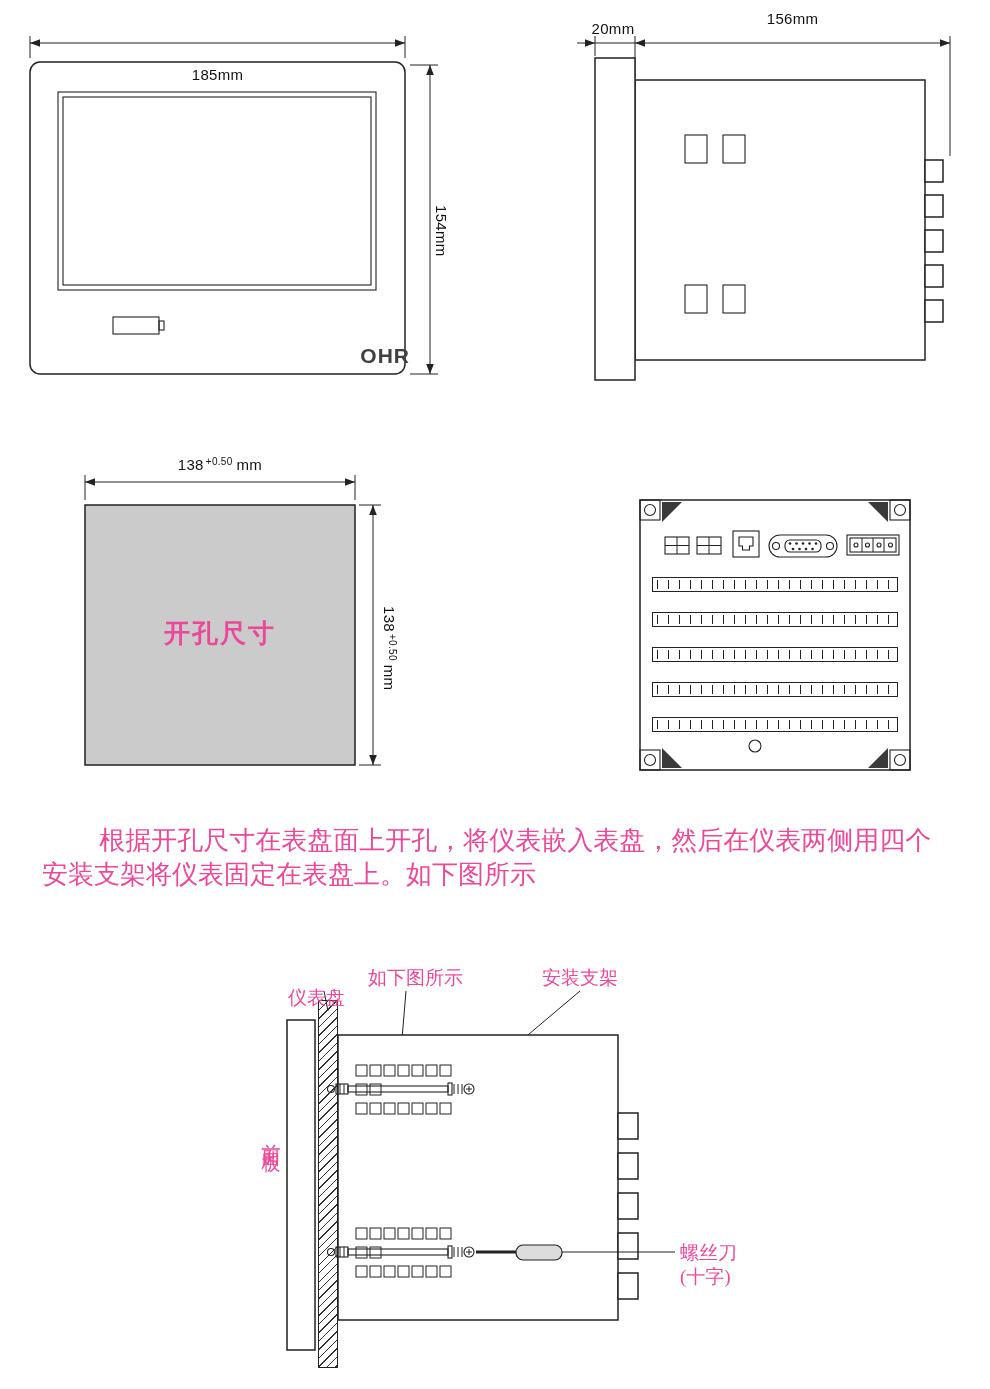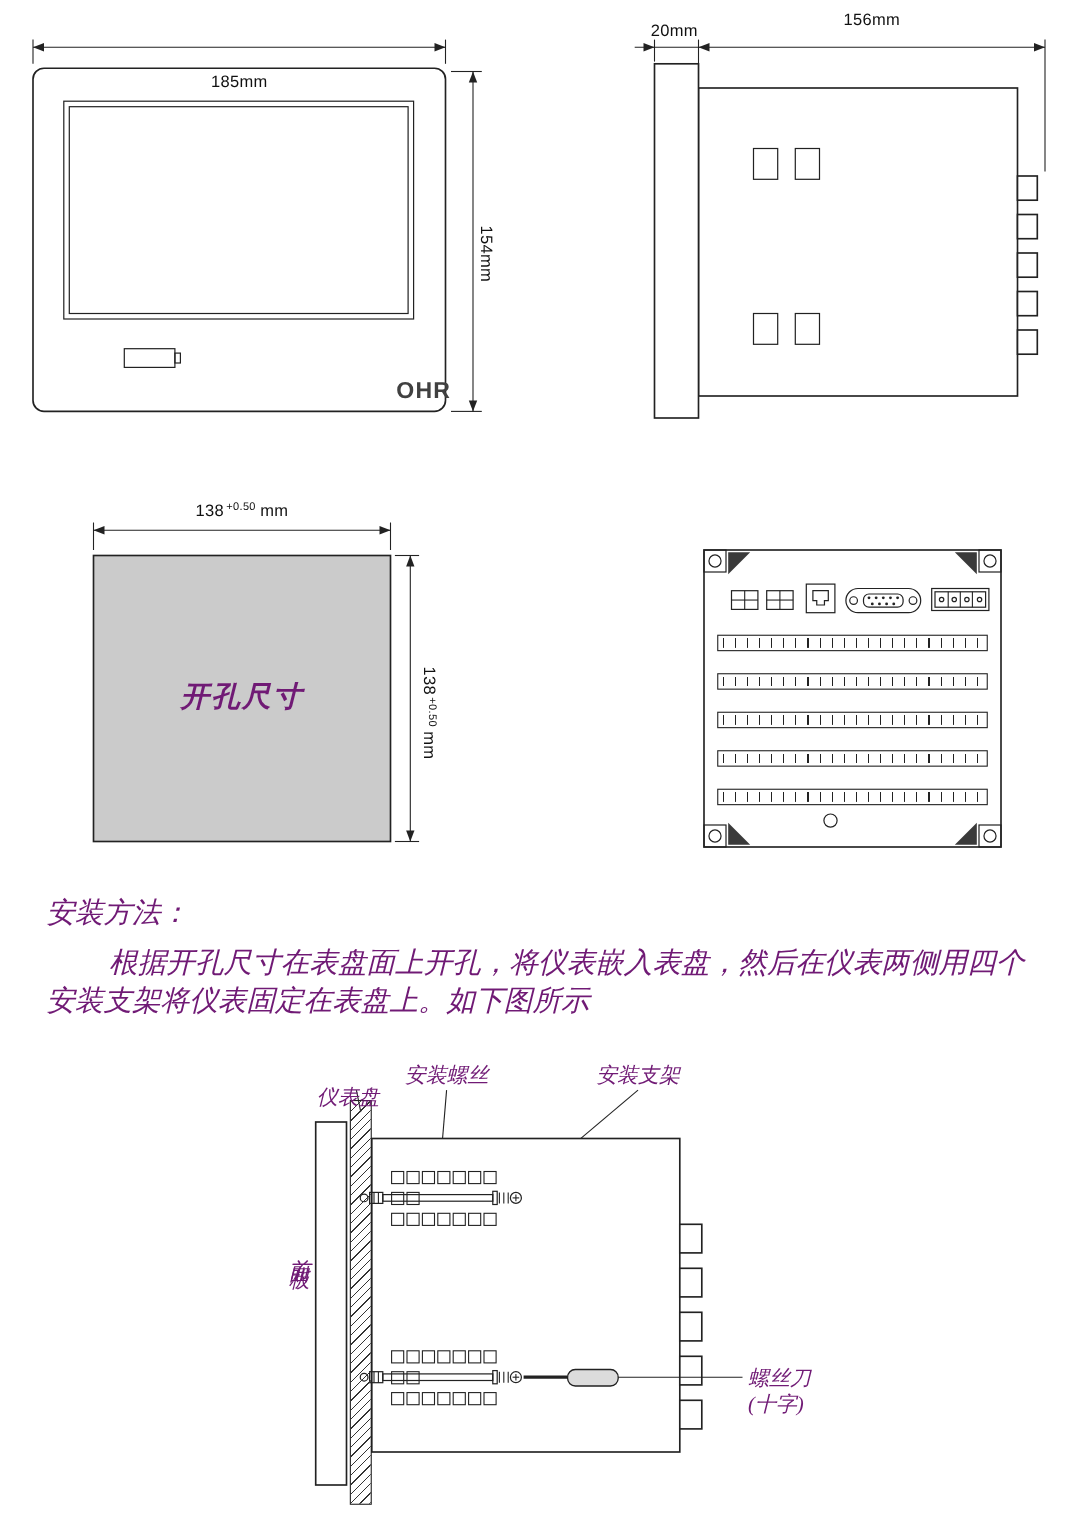--- a/index.html
+++ b/index.html
@@ -11,21 +11,21 @@
   .thin{fill:none;stroke:#222;stroke-width:1.1;}
   .dimline{stroke:#222;stroke-width:1;fill:none;}
   .arrow{fill:#222;stroke:none;}
   .leader{stroke:#222;stroke-width:1;fill:none;}
   .dim-label{position:absolute;display:flex;justify-content:center;align-items:flex-start;
              font-size:15px;letter-spacing:0.3px;white-space:nowrap;}
   .rot90{transform-origin:0 0;transform:rotate(90deg);justify-content:flex-start;}
   .tol{display:inline-flex;flex-direction:row;line-height:1;font-size:10px;
        margin:0 3px 0 2px;transform:translateY(1px);}
   .unit{margin-left:1px;}
-  .cjk{font-family:"Liberation Serif",serif;color:#701a75;font-style:italic;}
+  .cjk{font-family:"Liberation Serif",serif;color:#ec4899;}
   .brand{position:absolute;font-weight:bold;font-size:21px;letter-spacing:1px;
          text-align:right;color:#404040;}
   .cutout-title{position:absolute;font-weight:bold;font-size:26px;text-align:center;
                 letter-spacing:2px;}
   .tstrip{position:absolute;width:236px;height:9px;padding:2px 4px;border:1.3px solid #222;
           background:repeating-linear-gradient(90deg,#222 0 1px,transparent 1px 11px);
           background-origin:content-box;background-clip:content-box;}
   .hatch{position:absolute;width:18px;height:366px;border:1px solid #222;
          background:repeating-linear-gradient(135deg,#333 0 1px,transparent 1px 6px);}
   .diagram-label{position:absolute;font-size:19px;white-space:nowrap;}
@@ -205,21 +205,20 @@
     <circle class="thin" cx="140" cy="271" r="6"></circle>
   </svg>
   <div class="tstrip" style="left:37px;top:102px;"></div>
   <div class="tstrip" style="left:37px;top:137px;"></div>
   <div class="tstrip" style="left:37px;top:172px;"></div>
   <div class="tstrip" style="left:37px;top:207px;"></div>
   <div class="tstrip" style="left:37px;top:242px;"></div>
 </div>
 
 <div id="install-text">
-  <div class="install-heading cjk">安装方法：</div>
   <div class="install-body cjk">根据开孔尺寸在表盘面上开孔，将仪表嵌入表盘，然后在仪表两侧用四个安装支架将仪表固定在表盘上。如下图所示</div>
 </div>
 
 <div class="block" id="install-diagram" style="left:230px;top:953px;width:565px;height:436px;">
   <svg width="565" height="436">
     <defs>
       <rect id="bsq" width="11" height="11" fill="#ffffff" stroke="#222" stroke-width="1"></rect>
     </defs>
     <g>
       <line class="leader" x1="94" y1="38" x2="98" y2="58"></line>
@@ -296,18 +295,18 @@
       <line class="dimline" x1="239" y1="296" x2="239" y2="302"></line>
     </g>
     <g>
       <line x1="246" y1="299" x2="286" y2="299" stroke="#222" stroke-width="3"></line>
       <rect x="286" y="292" width="46" height="15" rx="7" fill="#dcdcdc" stroke="#222" stroke-width="1.2"></rect>
       <line class="leader" x1="332" y1="299" x2="445" y2="299"></line>
     </g>
   </svg>
   <div class="hatch" style="left:88px;top:47px;"></div>
   <div class="diagram-label cjk" style="left:58px;top:12px;margin-top:20px;">仪表盘</div>
-  <div class="diagram-label cjk" style="left:138px;top:12px;">安装螺丝</div>
+  <div class="diagram-label cjk" style="left:138px;top:12px;">如下图所示</div>
   <div class="diagram-label cjk" style="left:312px;top:12px;">安装支架</div>
   <div class="diagram-label cjk vertical-label" style="left:28px;top:176px;height:96px;">前面板</div>
   <div class="diagram-label cjk" style="left:450px;top:287px;">螺丝刀</div>
   <div class="diagram-label cjk" style="left:450px;top:311px;">(十字)</div>
 </div>
 
 </body></html>

